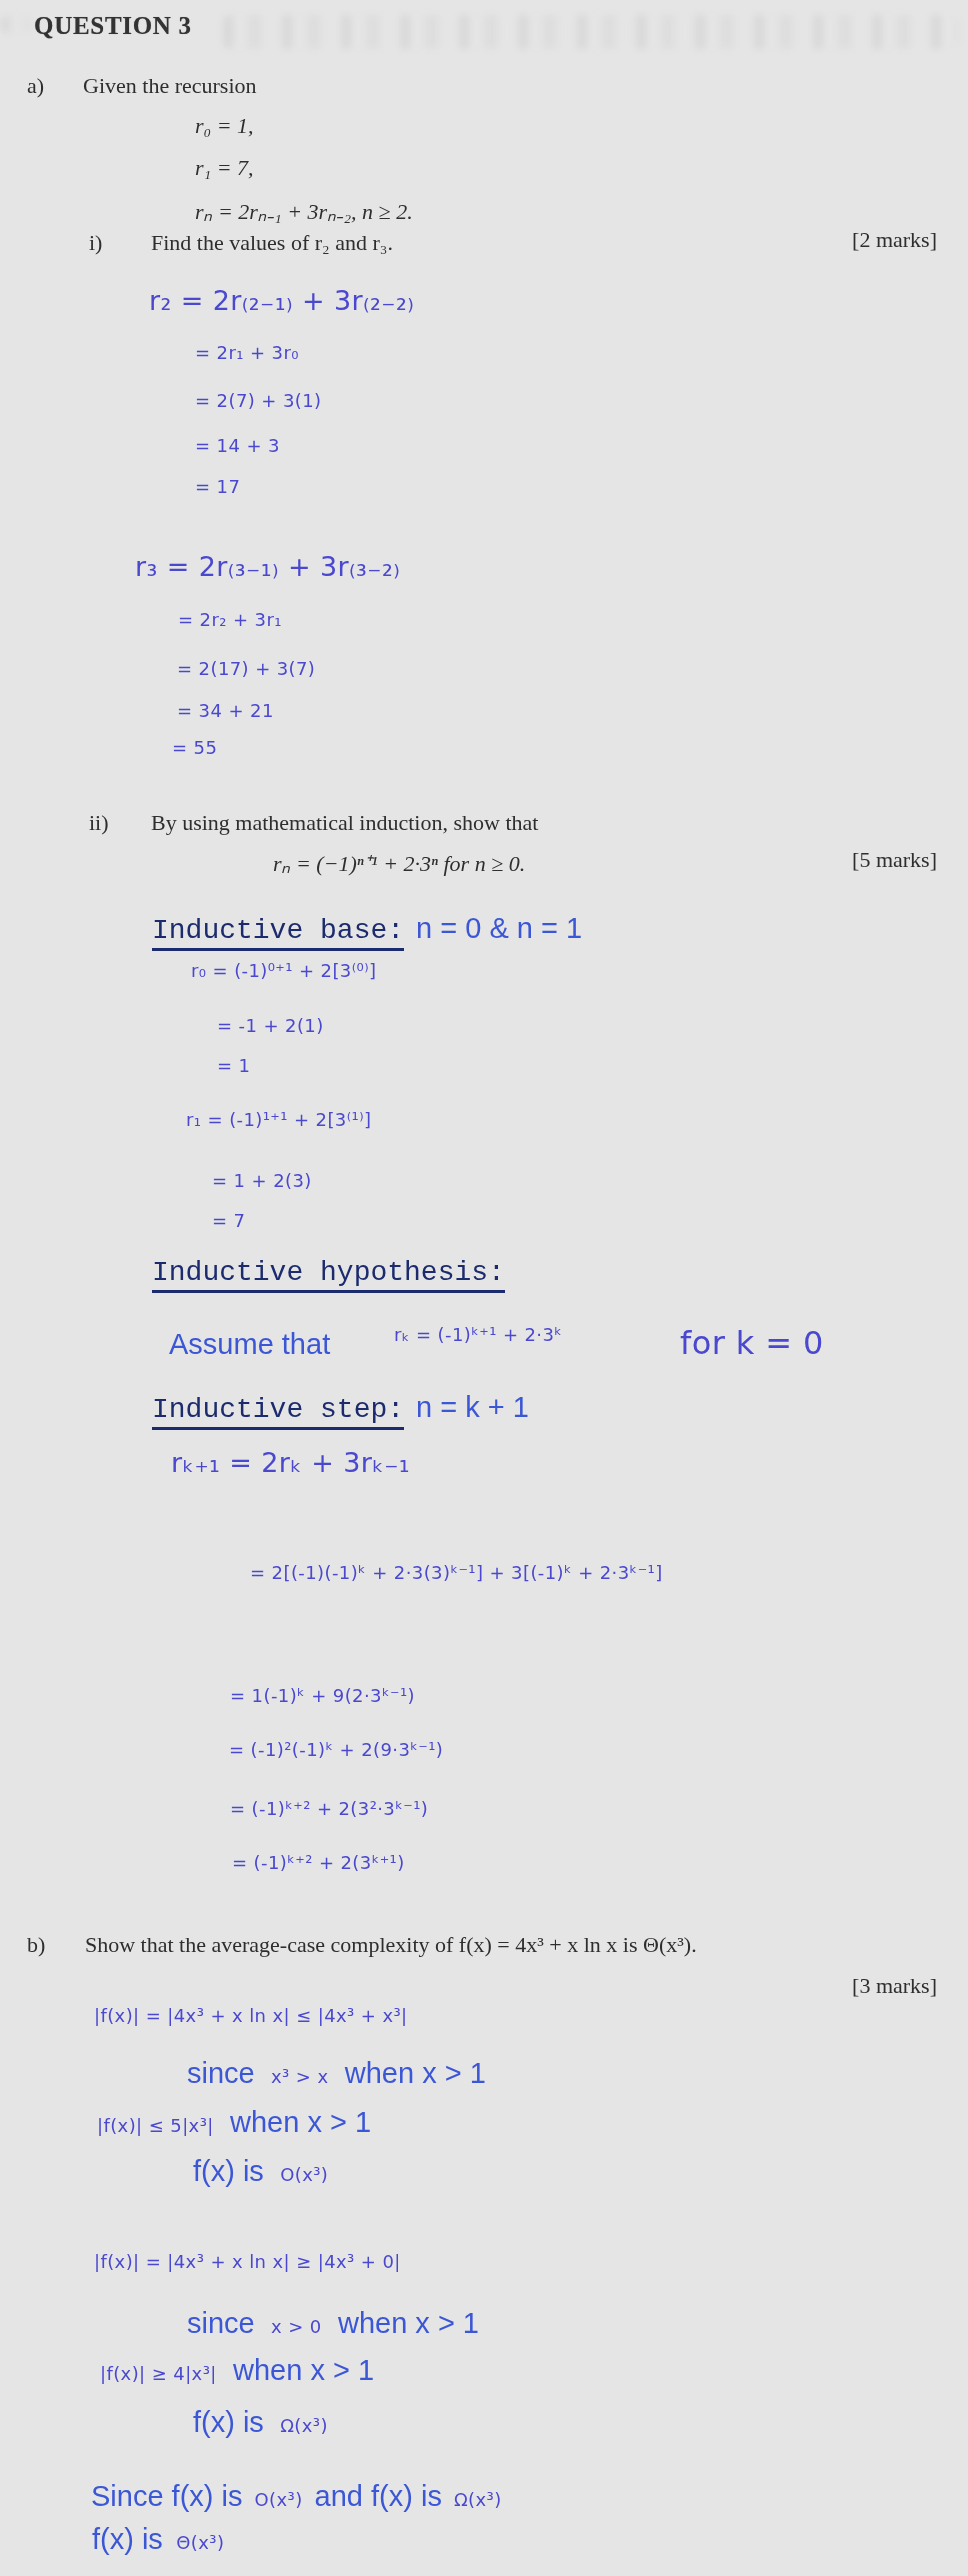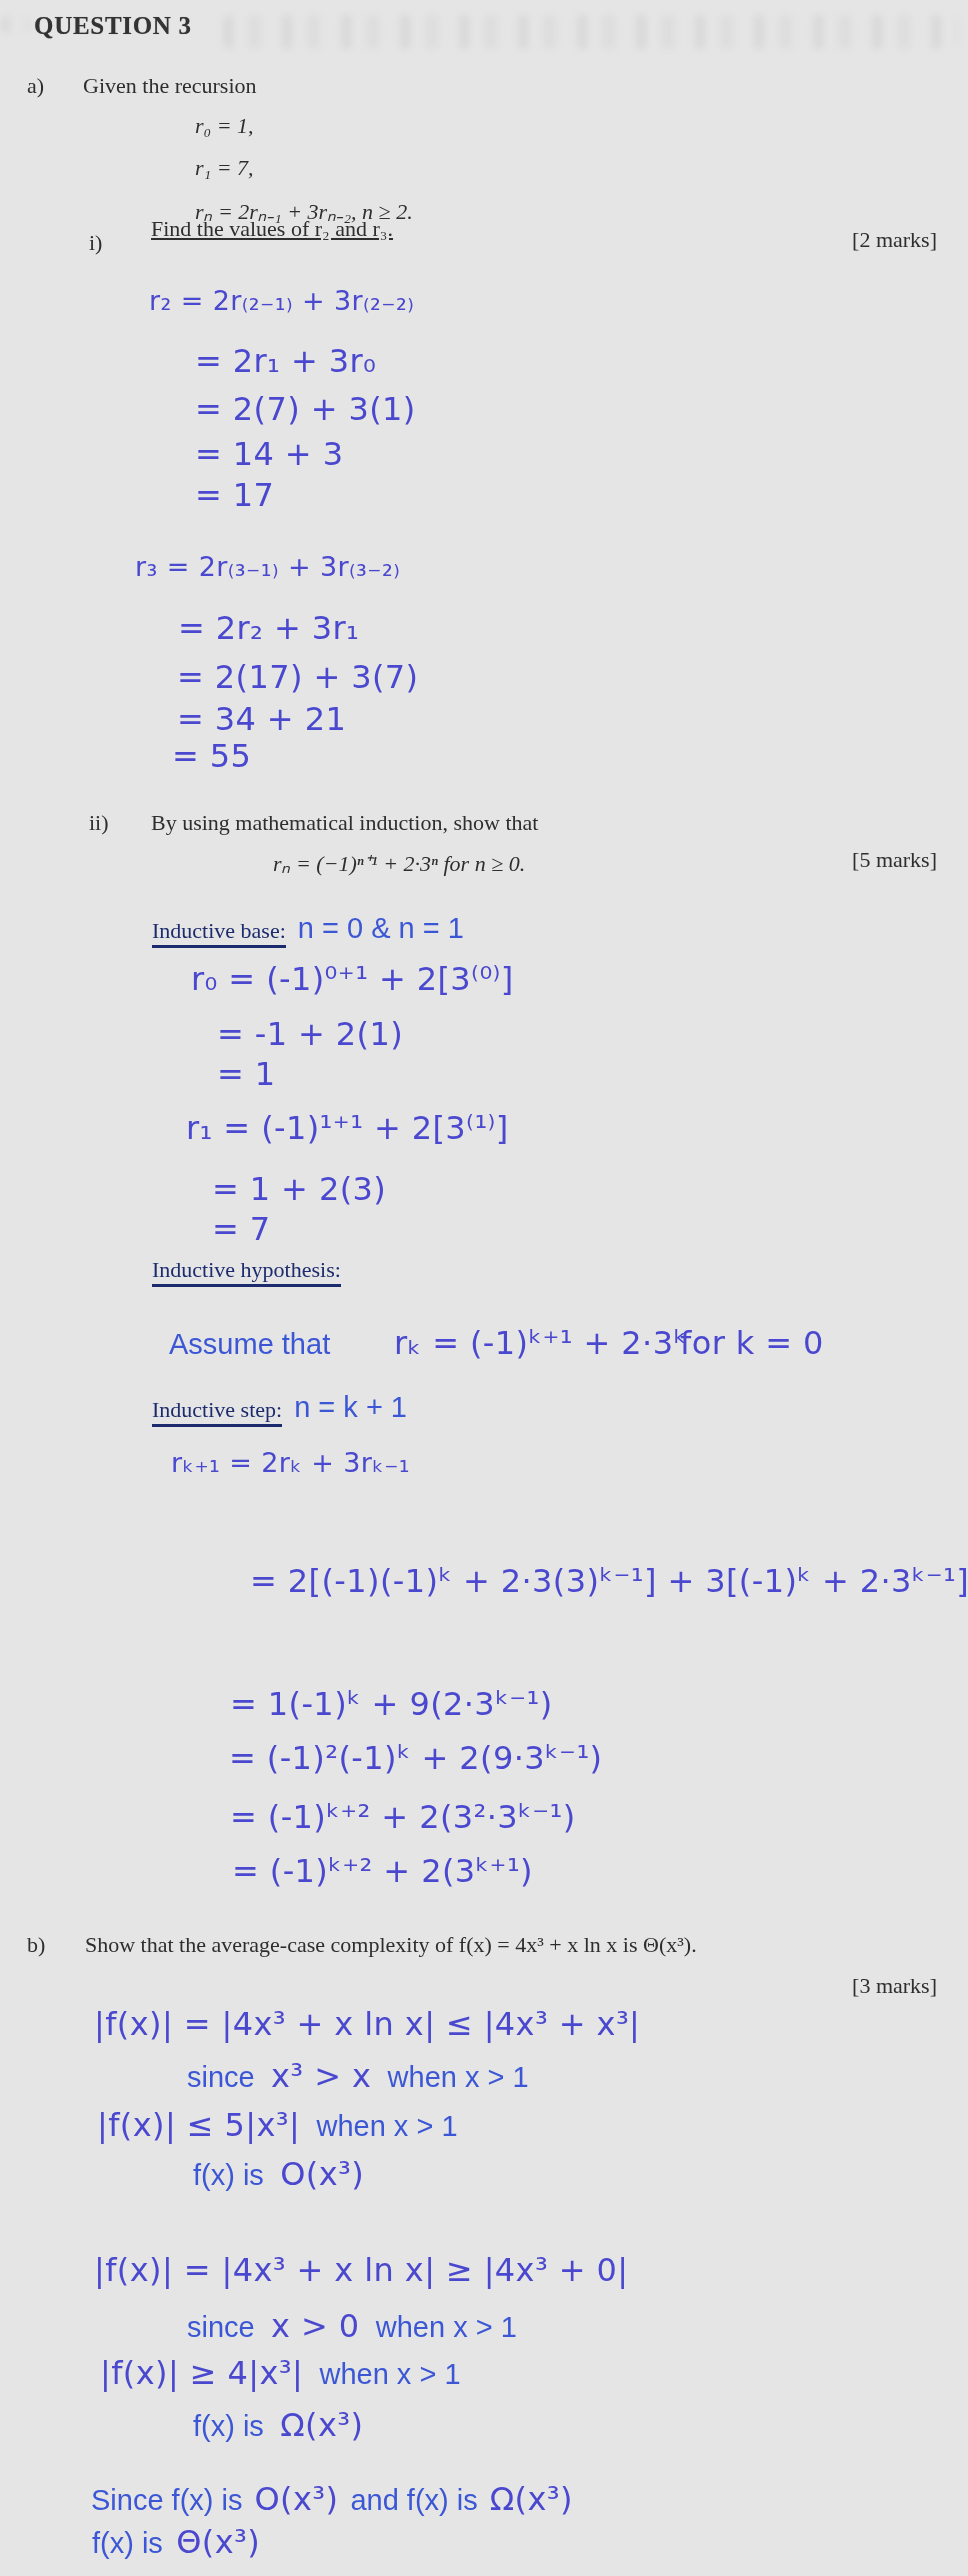--- a/index.html
+++ b/index.html
@@ -30,35 +30,35 @@
   .marks { position: absolute; right: 31px; }
 
   
   .typed {
     font-family: "Liberation Sans", sans-serif;
     color: #3c57d5;
     font-size: 29px;
   }
   
   .nav-head {
-    font-family: Liberation Serif, serif;
+    font-family: Liberation Mono, monospace;
     color: #1c2b6d;
-    font-size: 22px;
+    font-size: 28px;
   }
   .nav-head .lbl {
     border-bottom: 3px solid #1c2b6d;
     padding-bottom: 2.2px;
   }
   .head-row { display: flex; align-items: baseline; gap: 12px; }
 
   
   .hand {
     font-family: "DejaVu Sans", sans-serif;
     color: #4a48cf;
-    font-size: 32px;
+    font-size: 18px;
     letter-spacing: 0.4px;
   }
   .hand.lg { font-size: 27px; }
   .row { display: flex; align-items: baseline; gap: 16.3px; }
 
   
   .noise {
     position: absolute;
     border-radius: 7.4px;
     filter: blur(3.7px);
@@ -80,21 +80,21 @@
   <div class="abs printed bold-title" style="left:34px; top:12px;">QUESTION 3</div>
 
   <div class="abs printed" style="left:27px; top:73px;">a)</div>
   <div class="abs printed" style="left:83px; top:73px;">Given the recursion</div>
 
   <div class="abs printed math" style="left:195px; top:113px;">r₀ = 1,</div>
   <div class="abs printed math" style="left:195px; top:155px;">r₁ = 7,</div>
   <div class="abs printed math" style="left:195px; top:195px;">rₙ = 2rₙ₋₁ + 3rₙ₋₂,   n ≥ 2.</div>
 
   <div class="abs printed" style="left:89px; top:230px;">i)</div>
-  <div class="abs printed" style="left:151px; top:216px;text-decoration:underline;">Find the values of r₂ and r₃.</div>
+  <div class="abs printed" style="left:151px; top:230px;">Find the values of r₂ and r₃.</div>
   <div class="marks printed" style="top:227px;">[2 marks]</div>
 
   <div class="abs hand lg" style="left:149px; top:285px;">r₂ = 2r₍₂₋₁₎ + 3r₍₂₋₂₎</div>
   <div class="abs hand" style="left:195px; top:342px;">= 2r₁ + 3r₀</div>
   <div class="abs hand" style="left:195px; top:390px;">= 2(7) + 3(1)</div>
   <div class="abs hand" style="left:195px; top:435px;">= 14 + 3</div>
   <div class="abs hand" style="left:195px; top:476px;">= 17</div>
 
   <div class="abs hand lg" style="left:135px; top:551px;">r₃ = 2r₍₃₋₁₎ + 3r₍₃₋₂₎</div>
   <div class="abs hand" style="left:178px; top:609px;">= 2r₂ + 3r₁</div>

